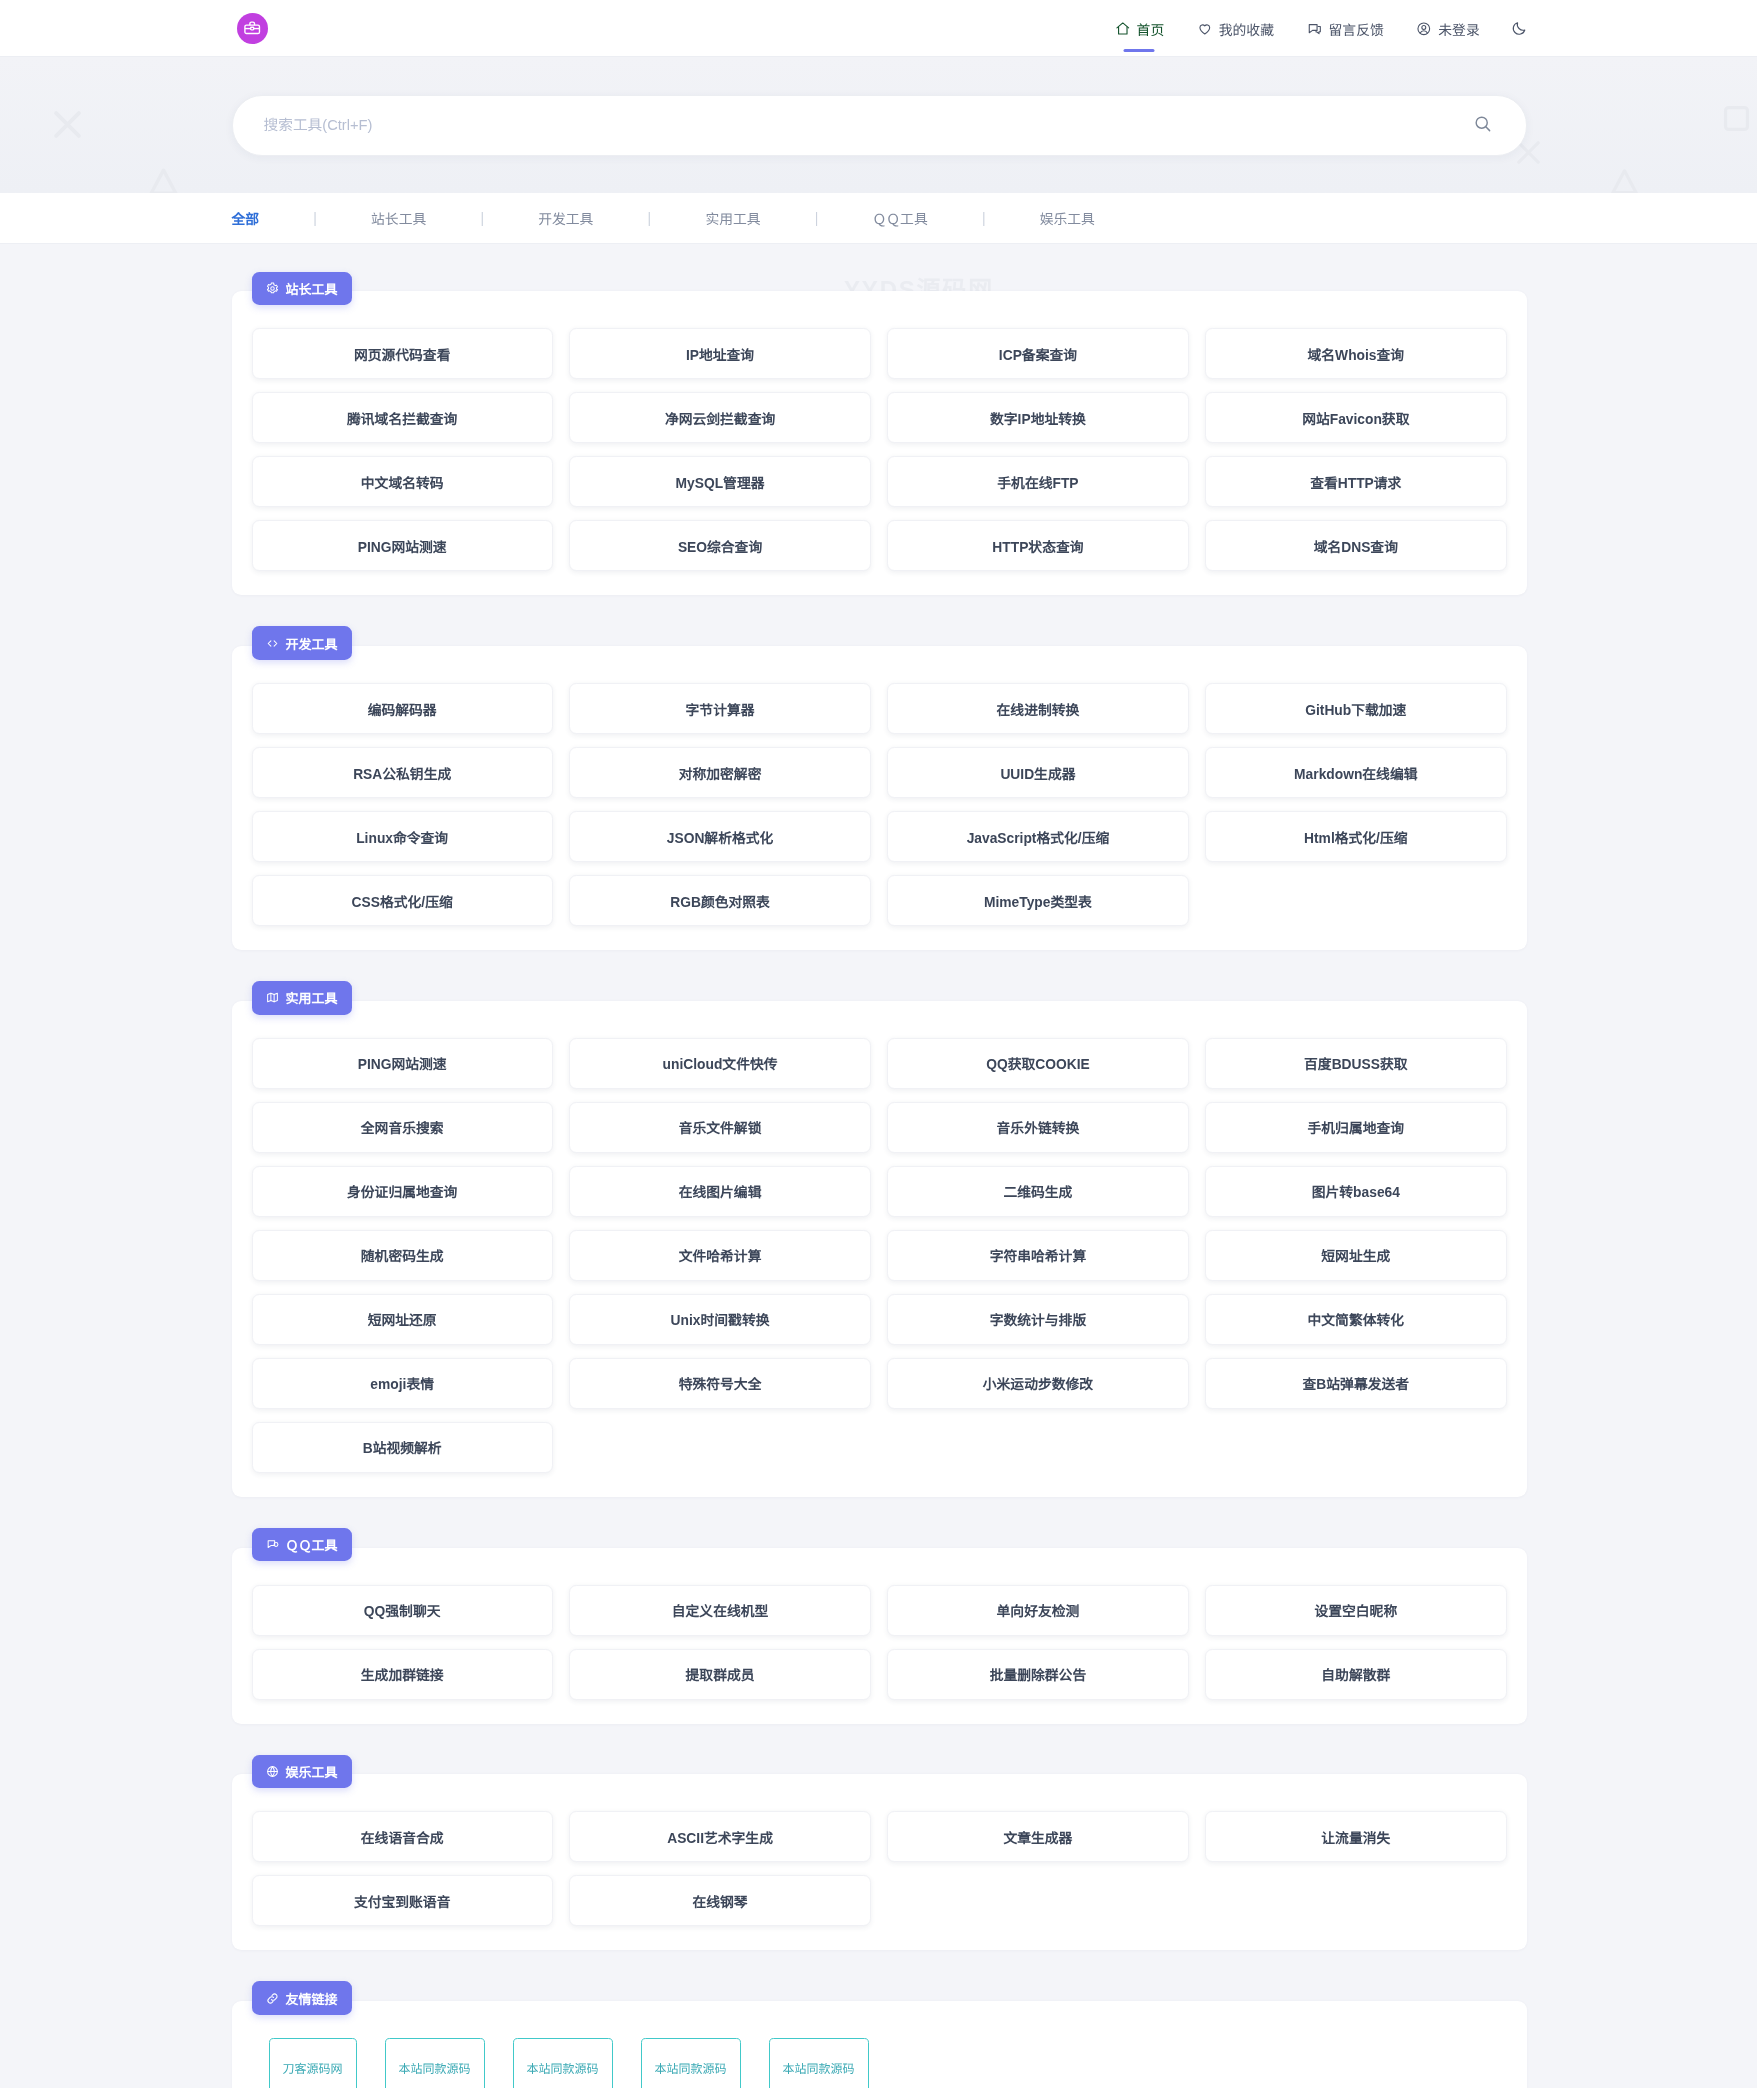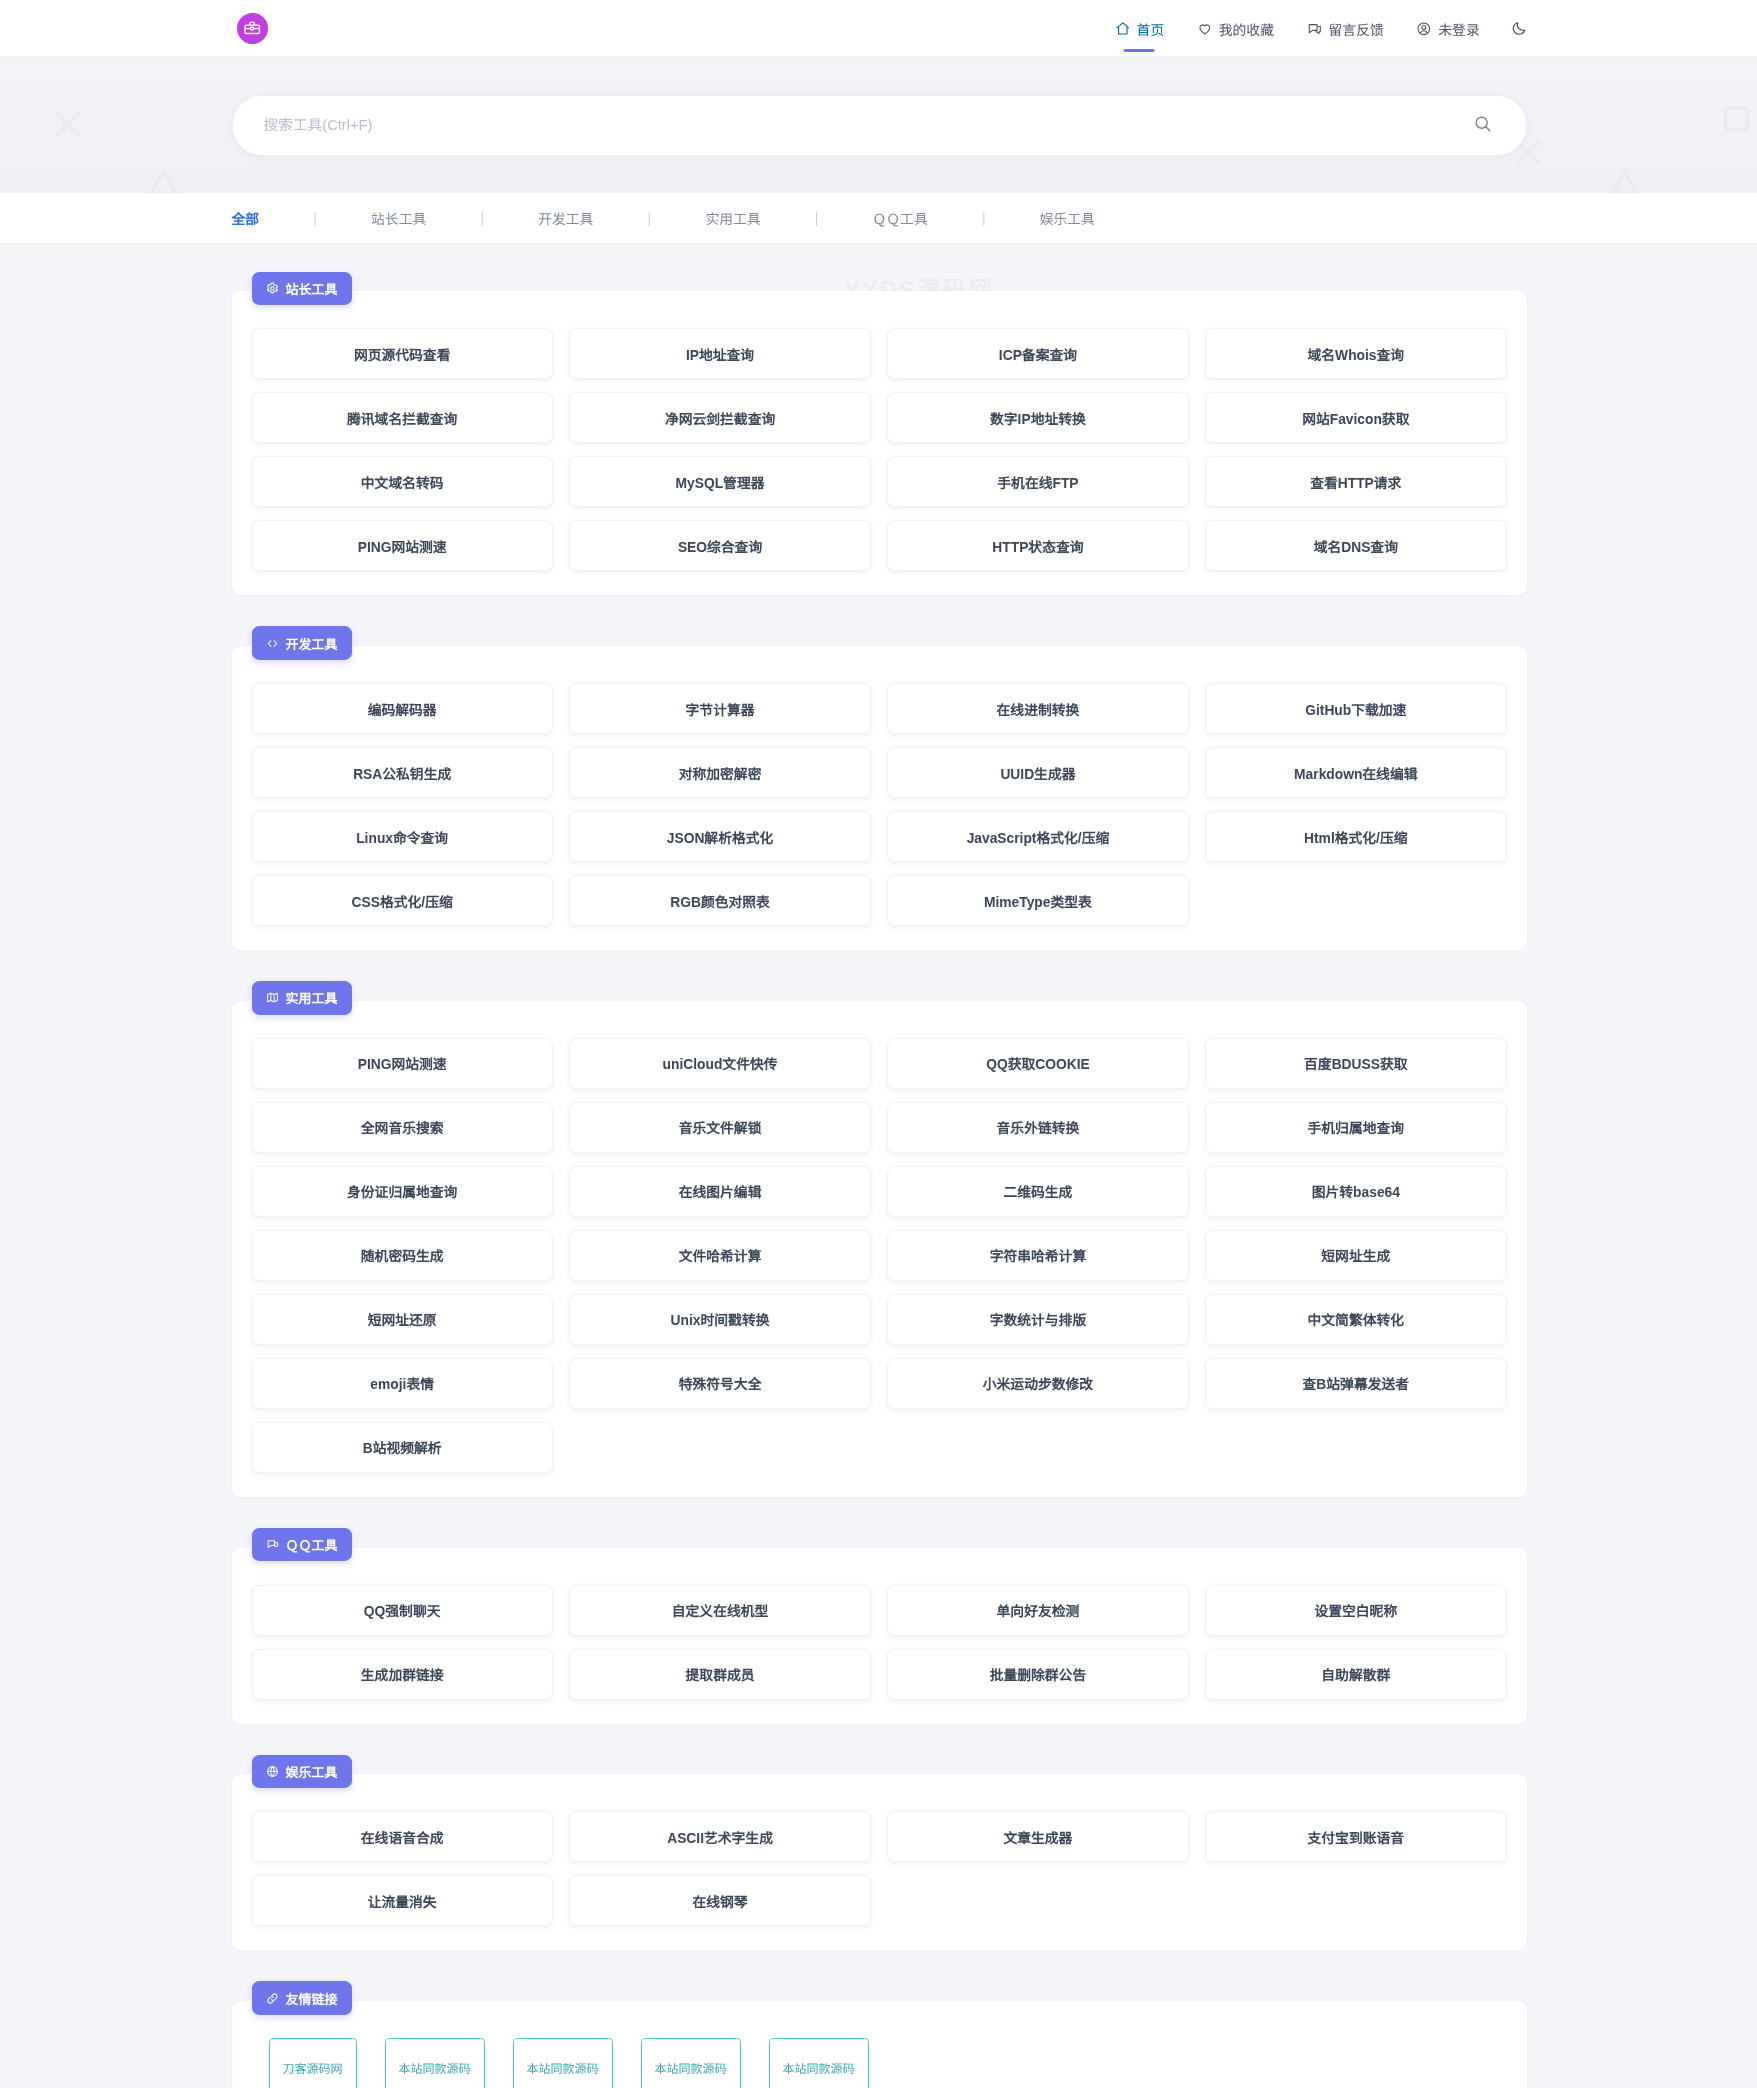--- a/index.html
+++ b/index.html
@@ -52,21 +52,21 @@
     align-items: center;
     gap: 6.4px;
     height: 57px;
     font-size: 13.8px;
     color: #4b5468;
     cursor: pointer;
     position: relative;
     padding: 0 1.8px;
   }
   .nav-item .nav-ico { display:flex; align-items:center; }
-  .nav-item.active { color: #0369a1; }
+  .nav-item.active { color: #14532d; }
   .nav-item.active::after {
     content: "";
     position: absolute;
     left: 50%; transform: translateX(-50%);
     bottom: 5.5px;
     width: 31px; height: 2.8px;
     border-radius: 1.8px;
     background: #6f76ec;
   }
   .nav-moon { cursor: pointer; display:flex; align-items:center; color:#4b5468; }
@@ -486,22 +486,22 @@
               <circle cx="12" cy="12" r="9"></circle>
               <path d="M3 12h18M12 3a15 15 0 0 1 0 18 15 15 0 0 1 0-18z"></path>
             </svg>
           </span>
           <span>娱乐工具</span>
         </div><div class="panel">
           <div class="grid">
             <div class="tool-card">在线语音合成</div>
             <div class="tool-card">ASCII艺术字生成</div>
             <div class="tool-card">文章生成器</div>
+            <div class="tool-card">让流量消失</div>
             <div class="tool-card">支付宝到账语音</div>
-            <div class="tool-card">让流量消失</div>
             <div class="tool-card">在线钢琴</div>
           </div>
         </div></div>
     </div>
 
   <div class="section">
     <div class="badge">
       <span>
         <svg width="13" height="13" viewBox="0 0 24 24" fill="none" stroke="#ffffff" stroke-width="2" stroke-linecap="round">
           <path d="M10 14a4.5 4.5 0 0 0 6.4 0l2.6-2.6a4.5 4.5 0 0 0-6.4-6.4L11 6.6"></path>

